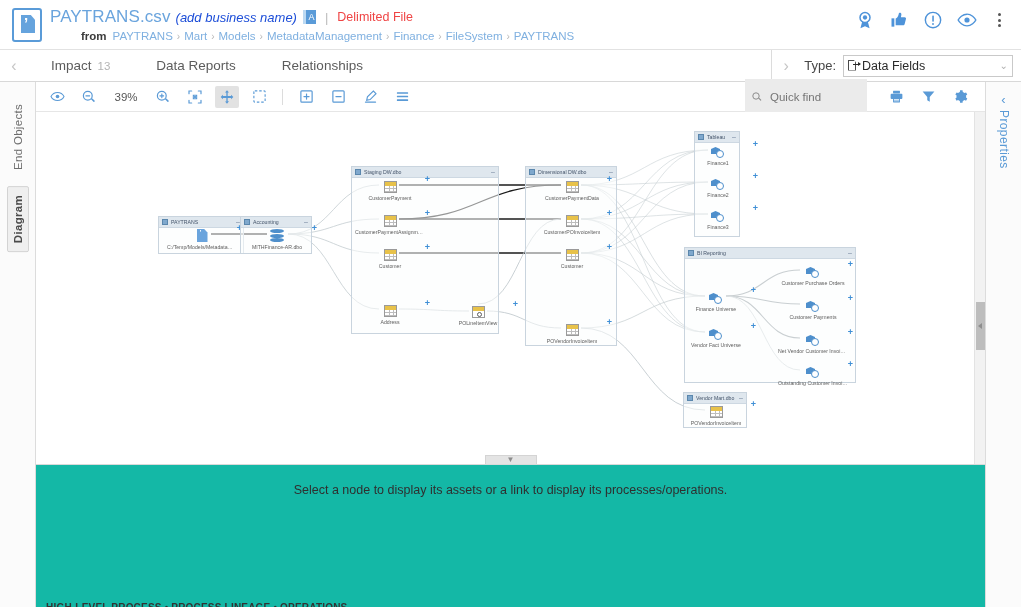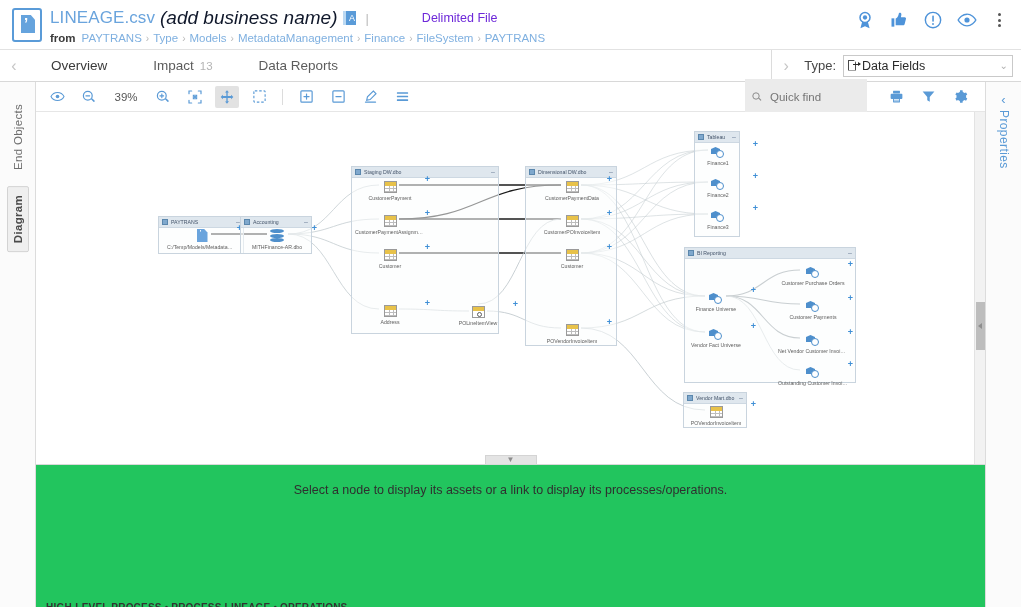--- a/index.html
+++ b/index.html
@@ -33,31 +33,31 @@
     background:#65a3dd;
     clip-path: polygon(0 0, 70% 0, 100% 26%, 100% 100%, 0 100%);
   }
   .doc-icon .comma {
     position:absolute; left:10px; top:8px;
     color:#fff; font-size:15px; line-height:10px; font-weight:bold;
   }
   .title-block { flex:1 1 auto; min-width:0; padding-top:1px; }
   .title-line1 { display:flex; align-items:center; white-space:nowrap; }
   .file-title { font-size:17px; color:#6aa4dd; font-weight:400; letter-spacing:.1px;}
-  .biz-name { font-size:19px; color:#0f172a; font-style:italic; margin-left:5px;}
+  .biz-name { font-size:13px; color:#1d4ed8; font-style:italic; margin-left:5px;}
   .a-badge {
     margin-left:6px; background:#5a9bd8; color:#fff;
     font-size:9px; width:13px; height:14px; line-height:14px;
     text-align:center; border-left:3px solid #bcd9f2; padding-left:1px;
     display:inline-block;
   }
   .sep-pipe { color:#bbb; margin:0 9px; font-size:13px; }
-  .file-type { font-size:12.5px; color:#6d28d9;margin-left:44px; }
+  .file-type { font-size:12.5px; color:#ef4444; }
   .title-line2 { display:flex; align-items:center; margin-top:3px; font-size:11.5px; white-space:nowrap;}
-  .from-label { color:#3b3b3b; font-weight:bold; margin-right:6px; font-size:11.5px;}
+  .from-label { color:#3b3b3b; font-weight:bold; margin-right:6px; font-size:11.5px;margin-left:31px;}
   .crumb { color:#7fb0e0; }
   .crumb-sep { color:#b9b9b9; margin:0 4px; font-size:10px;}
   .header-actions { display:flex; align-items:center; gap:14px; padding:4px 4px 0 8px; flex:0 0 auto;}
   .hicon { width:20px; height:20px; fill:#4e93d9; cursor:pointer; }
   .dots { display:flex; flex-direction:column; gap:2.5px; align-items:center; width:16px; cursor:pointer;}
   .dots i { width:3px; height:3px; border-radius:50%; background:#555; display:block;}
 
   
   .tabbar {
     height:32px; width:1021px; background:#fff;
@@ -167,21 +167,21 @@
     color:#8c8c8c; font-size:8px; line-height:8px; cursor:ns-resize;
   }
 
   
   .bottom-panel { flex:0 0 auto; background:#fff; height:142px; display:flex; flex-direction:column;}
   .bp-header {
     height:26px; background:#f4f4f4; border-bottom:1px solid #e0e0e0;
     display:flex; align-items:center; padding-left:10px;
     font-size:13px; color:#6aa4dd;
   }
-  .bp-body { flex:1 1 auto; position:relative; background:#22c55e;}
+  .bp-body { flex:1 1 auto; position:relative; background:#14b8a6;}
   .bp-msg {
     text-align:center; font-size:12.5px; color:#2f2f2f; padding-top:18px;
   }
   .bp-cut {
     position:absolute; left:10px; bottom:-3px; right:10px;
     font-size:10px; color:#333; font-weight:bold; letter-spacing:.2px;
     overflow:hidden; height:8px; line-height:11px;
   }
   .right-rail {
     width:36px; flex:0 0 auto; background:#fbfbfb;
@@ -258,31 +258,31 @@
 <body>
 
 <div class="header">
   <div class="doc-icon">
     <div class="page"></div>
       <div class="comma">’</div>
   </div>
 
   <div class="title-block">
     <div class="title-line1">
-      <span class="file-title">LINEAGE.csv</span>
+      <span class="file-title">PAYTRANS.csv</span>
       <span class="biz-name">(add business name)</span>
       <span class="a-badge">A</span>
       <span class="sep-pipe">|</span>
       <span class="file-type">Delimited File</span>
     </div>
     <div class="title-line2">
       <span class="from-label">from</span>
       <span class="crumb">PAYTRANS</span>
       <span class="crumb-sep">›</span>
-      <span class="crumb">Type</span>
+      <span class="crumb">Mart</span>
       <span class="crumb-sep">›</span>
       <span class="crumb">Models</span>
       <span class="crumb-sep">›</span>
       <span class="crumb">MetadataManagement</span>
       <span class="crumb-sep">›</span>
       <span class="crumb">Finance</span>
       <span class="crumb-sep">›</span>
       <span class="crumb">FileSystem</span>
       <span class="crumb-sep">›</span>
       <span class="crumb">PAYTRANS</span>
@@ -312,29 +312,29 @@
         <i></i>
         <i></i>
         <i></i>
       </div>
   </div>
 </div>
 
 <div class="tabbar">
   <div class="arrow-btn">‹</div>
   <div class="tabs">
-    <div class="tab active">
-      <span>Overview</span>
-    </div>
     <div class="tab">
       <span>Impact</span>
       <span class="count">13</span>
     </div>
     <div class="tab">
       <span>Data Reports</span>
+    </div>
+    <div class="tab">
+      <span>Relationships</span>
     </div>
   </div>
   <div class="tabbar-right">
     <div class="arrow-btn">›</div>
     <span class="type-label">Type:</span>
     <div class="type-select">
       <span class="mini-ico">
           <span class="pg"></span>
           <span class="ar"></span>
         </span>

